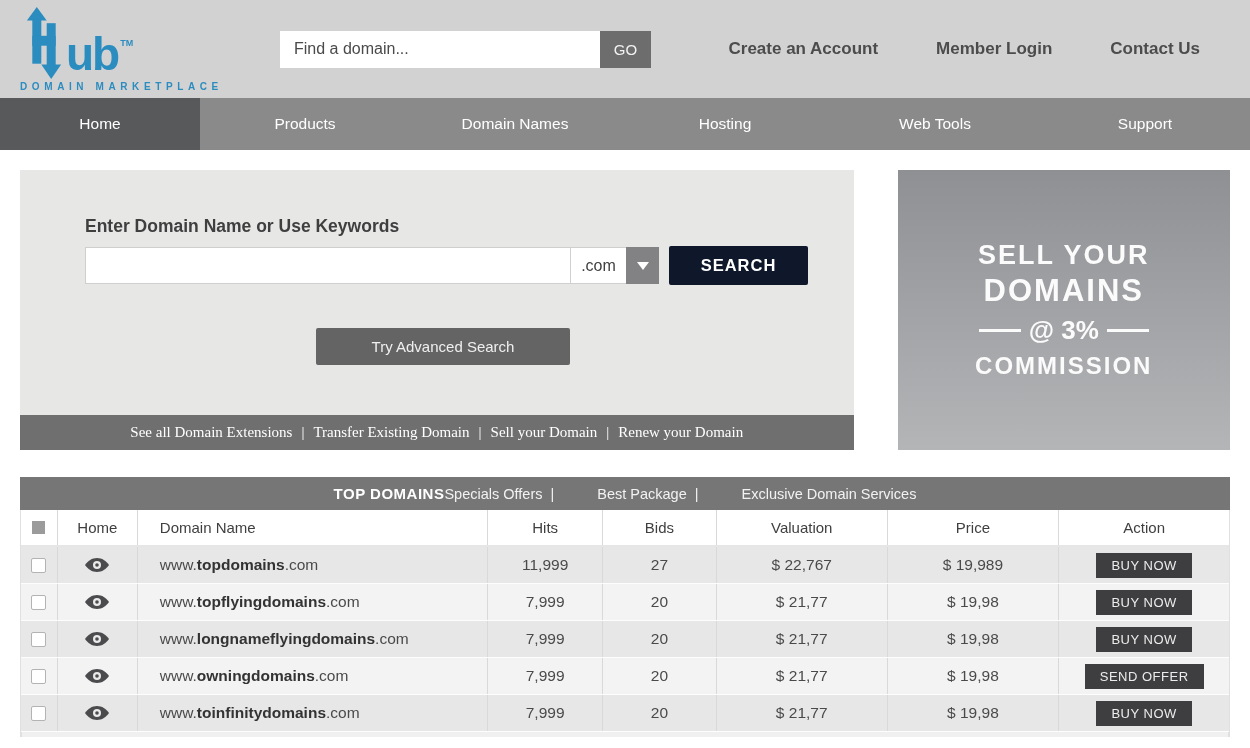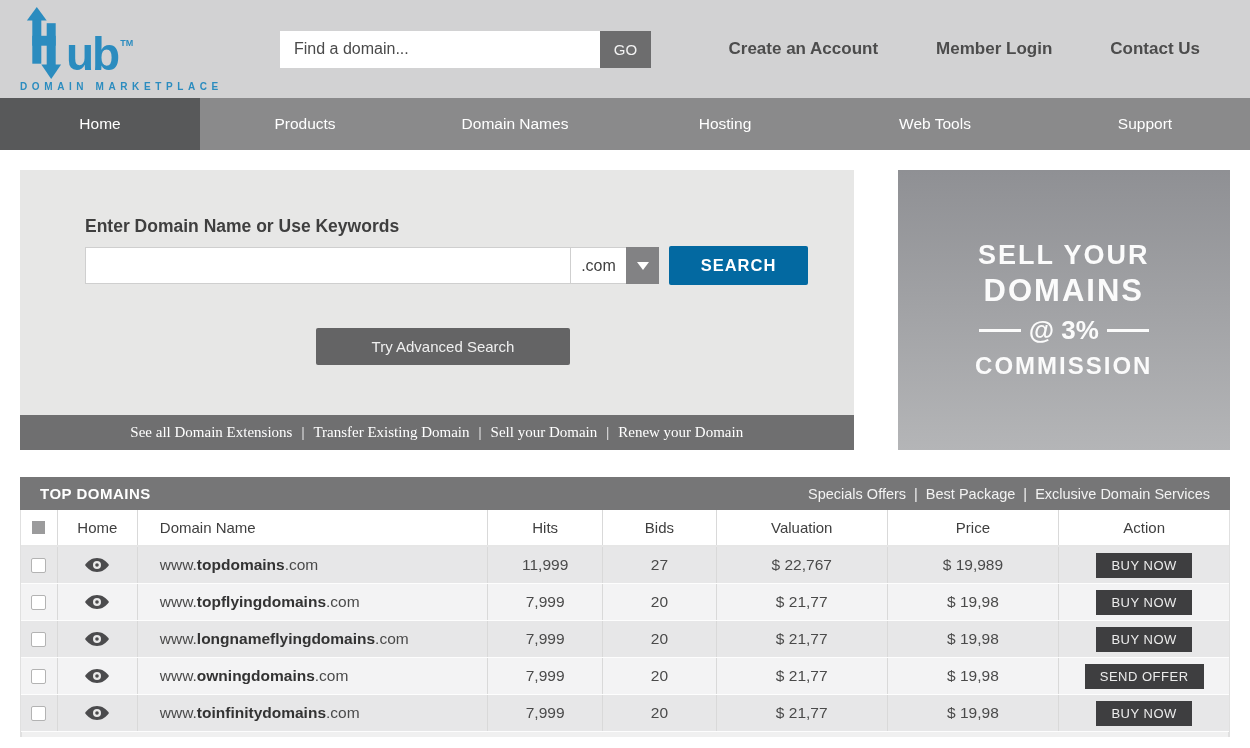--- a/index.html
+++ b/index.html
@@ -38,21 +38,21 @@
   .sp-heading { position:absolute; left:65px; top:46px; font-size:17.5px; font-weight:bold; color:#3f3f3f; }
   .sp-row { position:absolute; left:65px; top:76px; display:flex; align-items:center; }
   .sp-input { width:485px; height:37px; border:1px solid #cfcfcf; border-right:none; background:#fff;
               padding:0 10px; font-size:15px; font-family:"Liberation Sans",sans-serif; outline:none; }
   .sp-tld { width:56px; height:37px; background:#fff; border:1px solid #cfcfcf; border-right:none;
             display:flex; align-items:center; justify-content:center; font-size:16px; color:#3f3f3f; cursor:pointer; }
   .sp-dd { width:33px; height:37px; background:#828284; border:none; display:flex; align-items:center;
            justify-content:center; cursor:pointer; }
   .sp-dd .tri { width:0; height:0; border-left:6px solid transparent; border-right:6px solid transparent;
                 border-top:8px solid #fff; }
-  .sp-search { margin-left:10px; width:139px; height:39px; border:none; background:#0369a1; color:#fff;
+  .sp-search { margin-left:10px; width:139px; height:39px; border:none; background:#0f172a; color:#fff;
                font-size:16.5px; font-weight:bold; letter-spacing:1px; cursor:pointer; border-radius:2px;
                font-family:"Liberation Sans",sans-serif; }
   .sp-advanced { position:absolute; left:296px; top:158px; width:254px; height:37px; border:none;
                  background:#646465; color:#efefef; font-size:15px; cursor:pointer; border-radius:2px;
                  font-family:"Liberation Sans",sans-serif; }
   .sp-links { position:absolute; left:0; bottom:0; width:100%; height:35px; background:#6f6f70;
               display:flex; align-items:center; justify-content:center; color:#fff; font-size:15px; }
   .sp-links .plink { cursor:pointer;font-family:Liberation Serif, serif; }
   .sp-links .plink:not(:last-child)::after { content:"|"; margin:0 9px; cursor:default; }
 
@@ -61,23 +61,23 @@
             align-items:center; justify-content:center; color:#fbfbfb; }
   .bn-1 { font-size:27px; font-weight:bold; letter-spacing:2px; }
   .bn-2 { font-size:31px; font-weight:bold; letter-spacing:2px; margin-top:2px; }
   .bn-3 { display:flex; align-items:center; gap:8px; margin-top:6px; font-size:26px; font-weight:bold; }
   .bn-3 .dash { width:42px; height:3px; background:#fbfbfb; }
   .bn-4 { font-size:24px; font-weight:bold; letter-spacing:2px; margin-top:6px; }
 
   
   .top-domains { margin:27px 20px 0 20px; }
   .td-bar { height:33px; background:#767677; display:flex; align-items:center;
-            justify-content:space-between; padding:0 20px; }
+            justify-content:center; padding:0 20px; }
   .td-title { color:#fff; font-size:15px; font-weight:bold; letter-spacing:0.5px; }
-  .td-links { display:flex; color:#f2f2f2; font-size:14.5px; }
+  .td-links { display:flex; color:#f2f2f2; font-size:14.5px;gap:35px; }
   .td-links .tlink { cursor:pointer; }
   .td-links .tlink:not(:last-child)::after { content:"|"; margin:0 8px; cursor:default; }
 
   .td-table { border-left:1px solid #e0e0e0; border-right:1px solid #e0e0e0; }
   .td-row { display:flex; height:37px; }
   .td-row > div { display:flex; align-items:center; justify-content:center;
                   border-right:1px solid #d9d9d9; height:100%; }
   .td-row > div:last-child { border-right:none; }
   .col-check { width:37px; } .col-watch { width:80px; }
   .col-domain { width:351px; justify-content:flex-start !important; padding-left:22px; }

